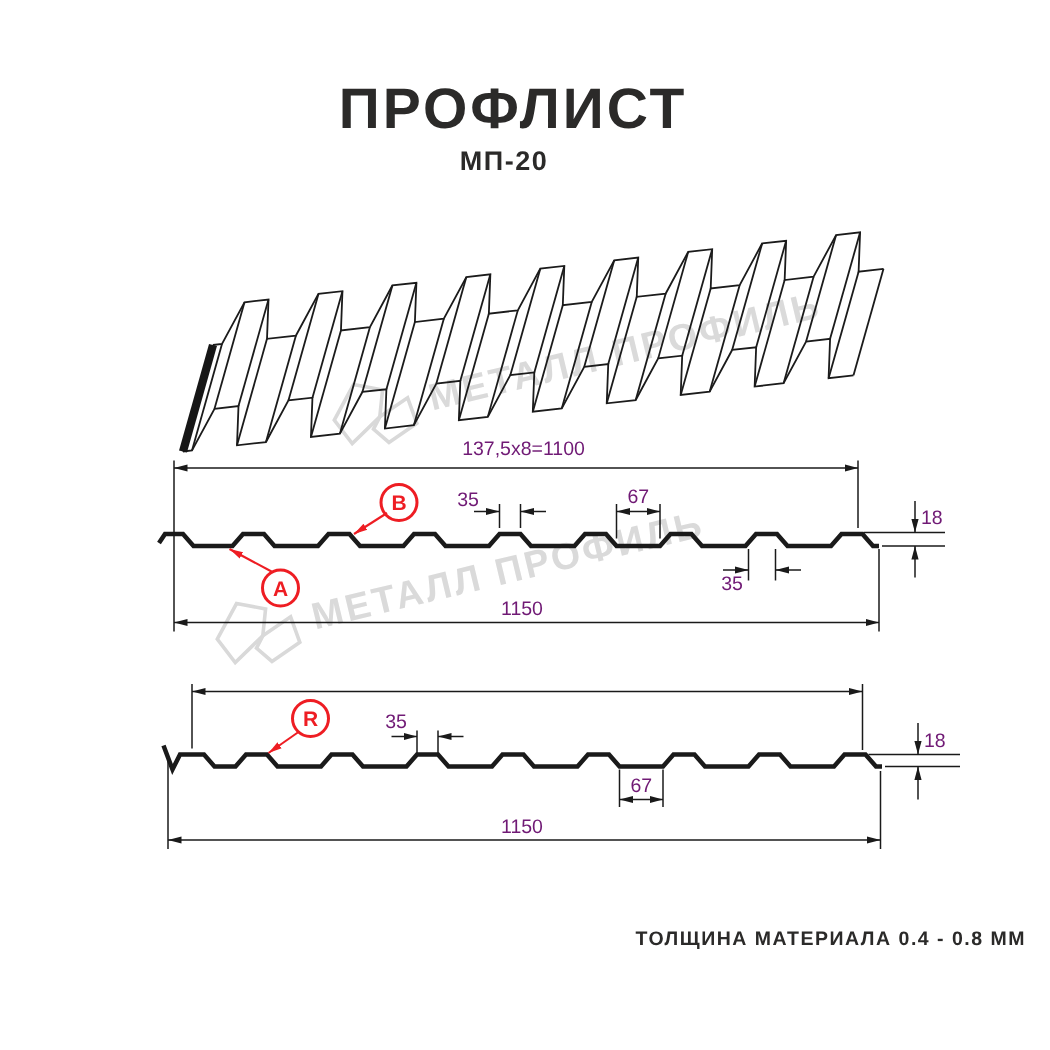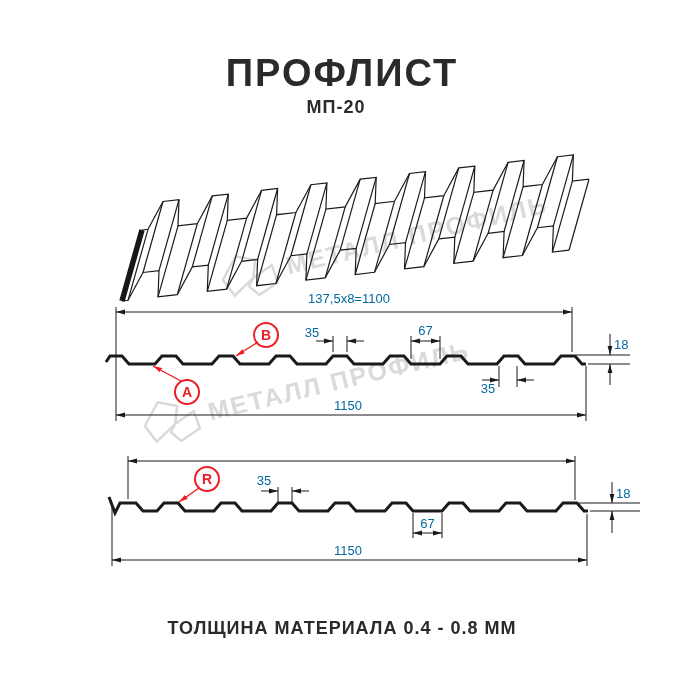--- a/index.html
+++ b/index.html
@@ -2,27 +2,27 @@
 <html><head>
 <meta charset="utf-8">
 <style>
   html,body{margin:0;padding:0;background:#ffffff;}
   #page{position:relative;width:684px;height:700px;background:#ffffff;overflow:hidden;
         font-family:"Liberation Sans",sans-serif;color:#2b2a29;}
   .title{position:absolute;left:0;right:0;top:52px;text-align:center;
          font-size:38px;font-weight:bold;letter-spacing:2px;color:#2b2a29;}
   .subtitle{position:absolute;left:0;right:12px;top:97px;text-align:center;
             font-size:18px;font-weight:600;letter-spacing:1px;color:#2b2a29;}
-  .footer{position:absolute;left:0;right:0;top:618px;text-align:center;
-          font-size:18px;font-weight:600;letter-spacing:1px;color:#2b2a29;}
+  .footer{position:absolute;left:0;right:0;top:618px;text-align:right;
+          font-size:13px;font-weight:600;letter-spacing:1px;color:#2b2a29;}
   .wm{position:absolute;display:flex;align-items:center;gap:10px;z-index:1;
       transform:rotate(-13.5deg);transform-origin:0 100%;white-space:nowrap;}
   .wm .wm-text{font-size:25px;font-weight:bold;letter-spacing:2px;color:#dadada;}
   #art{position:absolute;left:0;top:0;z-index:2;}
-  .dim{position:absolute;z-index:3;font-size:13px;color:#0369a1;line-height:14px;}
+  .dim{position:absolute;z-index:3;font-size:13px;color:#701a75;line-height:14px;}
   .c{text-align:center;}
   .ref{position:absolute;z-index:4;width:22px;height:22px;border:2px solid #ee1d23;
        border-radius:50%;color:#ee1d23;font-size:14px;font-weight:bold;
        display:flex;align-items:center;justify-content:center;background:transparent;}
 </style>
 </head>
 <body>
 
 <div id="page">
 

